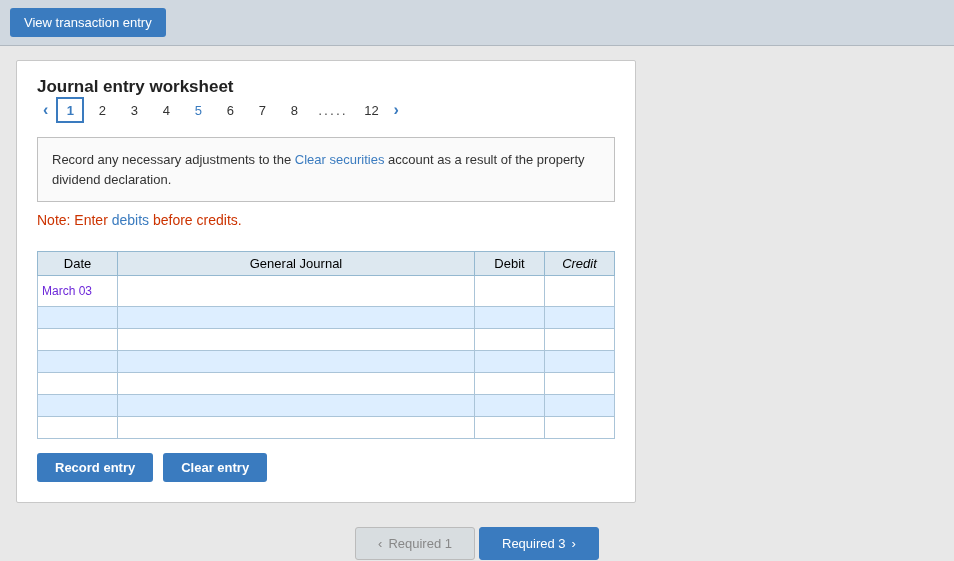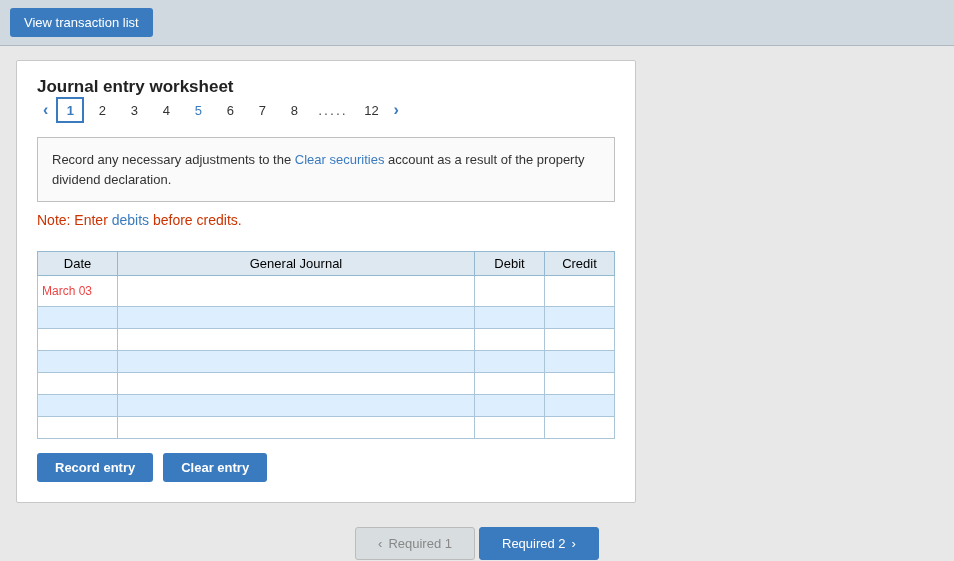--- a/index.html
+++ b/index.html
@@ -117,40 +117,40 @@
       background: #dde8f0;
       border: 1px solid #94b8d0;
       padding: 4px 6px;
       text-align: center;
       font-size: 13px;
       font-weight: normal;
     }
     .journal-table th.date-col { width: 80px; text-align: center; }
     .journal-table th.journal-col { text-align: center; }
     .journal-table th.debit-col { width: 70px; text-align: center; }
-    .journal-table th.credit-col { width: 70px; text-align: center; }
+    .journal-table th.credit-col { width: 70px; text-align: center; font-style: italic; }
 
     .journal-table td {
       border: 1px solid #aac4d8;
       padding: 0;
       height: 22px;
     }
     .journal-table td input {
       width: 100%;
       height: 100%;
       border: none;
       outline: none;
       padding: 2px 4px;
       font-size: 12px;
       background: transparent;
     }
     .journal-table td.date-cell {
       padding: 8px 4px;
       font-size: 12px;
-      color: #ef4444;
+      color: #6d28d9;
       vertical-align: middle;
     }
 
     .buttons-row {
       display: flex;
       align-items: center;
       gap: 10px;
     }
     .btn-blue {
       background: #3a7bbf;
@@ -190,21 +190,21 @@
       background: #3a7bbf;
       color: white;
       border-color: #3a7bbf;
     }
     .req-btn .arrow { font-size: 13px; }
   </style>
 </head>
 <body>
 
 <div class="top-bar">
-  <button class="view-transaction-btn">View transaction list</button>
+  <button class="view-transaction-btn">View transaction entry</button>
 </div>
 
 <div class="main-content">
 
   <div class="worksheet-card">
 
     <div class="worksheet-title">Journal entry worksheet</div>
 
     <div class="pagination">
       <button class="page-arrow">‹</button>
@@ -291,18 +291,18 @@
     </div>
 
   </div>
 
   <div class="bottom-nav">
     <button class="req-btn req-btn-inactive">
       <span class="arrow">‹</span>
       <span>Required 1</span>
     </button>
     <button class="req-btn req-btn-active" style="margin-left:4px;">
-      <span>Required 2</span>
+      <span>Required 3</span>
       <span class="arrow">›</span>
     </button>
   </div>
 
 </div>
 
 </body></html>

